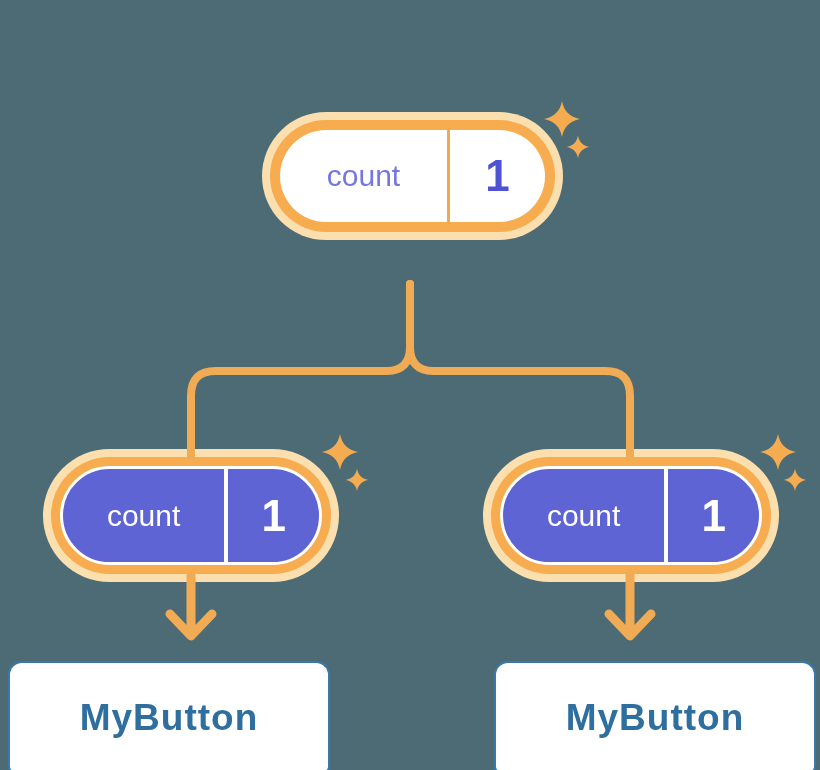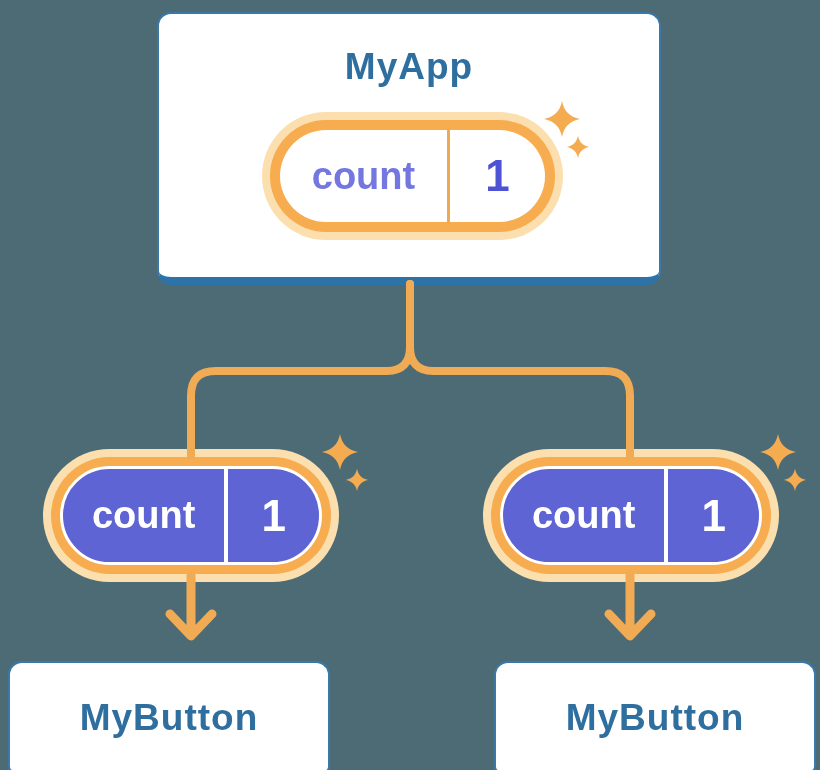--- a/index.html
+++ b/index.html
@@ -38,40 +38,37 @@
   .pill-ring{box-sizing:border-box;height:100%;border-radius:999px;
              background:var(--pill-ring,#F6AC4F);padding:9px;}
   .pill.parent .pill-ring{padding:10px;}
   .pill-body{box-sizing:border-box;height:100%;border-radius:999px;display:flex;overflow:hidden;}
   .pill.parent .pill-body{background:#fff;}
   .pill.purple .pill-body{background:var(--pill-purple,#5E64D3);border:3px solid #fff;}
   .cell-label{width:63%;display:flex;align-items:center;justify-content:center;}
   .cell-value{flex:1;display:flex;align-items:center;justify-content:center;}
   .pill.parent .cell-value{border-left:3px solid var(--divider-orange,#F0A94E);}
   .pill.purple .cell-value{border-left:4px solid #fff;}
-  .state-label{font-size:38px;font-weight:700;}
+  .state-label{font-size:30px;font-weight:400;}
   .state-value{font-size:44px;font-weight:700;}
   .pill.parent .state-label{color:var(--state-label-purple,#7477E0);}
   .pill.parent .state-value{color:var(--state-value-purple,#4E52D5);}
   .pill.purple .state-label,.pill.purple .state-value{color:#fff;}
 
   
   svg.overlay{position:absolute;inset:0;pointer-events:none;}
   .line{fill:none;stroke:var(--line,#F2AB55);stroke-width:8;stroke-linecap:round;stroke-linejoin:round;}
   .arrow{fill:none;stroke:var(--line,#F2AB55);stroke-width:9;stroke-linecap:round;stroke-linejoin:round;}
   .sparkle{fill:var(--sparkle,#F5AC50);}
 </style>
 </head>
 <body style="--bg: #4C6B74; --card-bg: #FFFFFF; --card-border: #3B78A8; --card-border-bottom: #2D73A8; --title: #2F6F9F; --line: #F2AB55; --sparkle: #F5AC50; --pill-glow: #FCDFAE; --pill-ring: #F6AC4F; --pill-purple: #5E64D3; --state-label-purple: #7477E0; --state-value-purple: #4E52D5; --divider-orange: #F0A94E;">
 
 <div class="stage">
 
-  <div class="card root">
-    <span class="component-title">MyApp</span>
-  </div>
 
   <div class="card child left">
     <span class="component-title">MyButton</span>
   </div>
   <div class="card child right">
     <span class="component-title">MyButton</span>
   </div>
 
   <div class="pill parent">
     <div class="pill-ring">

